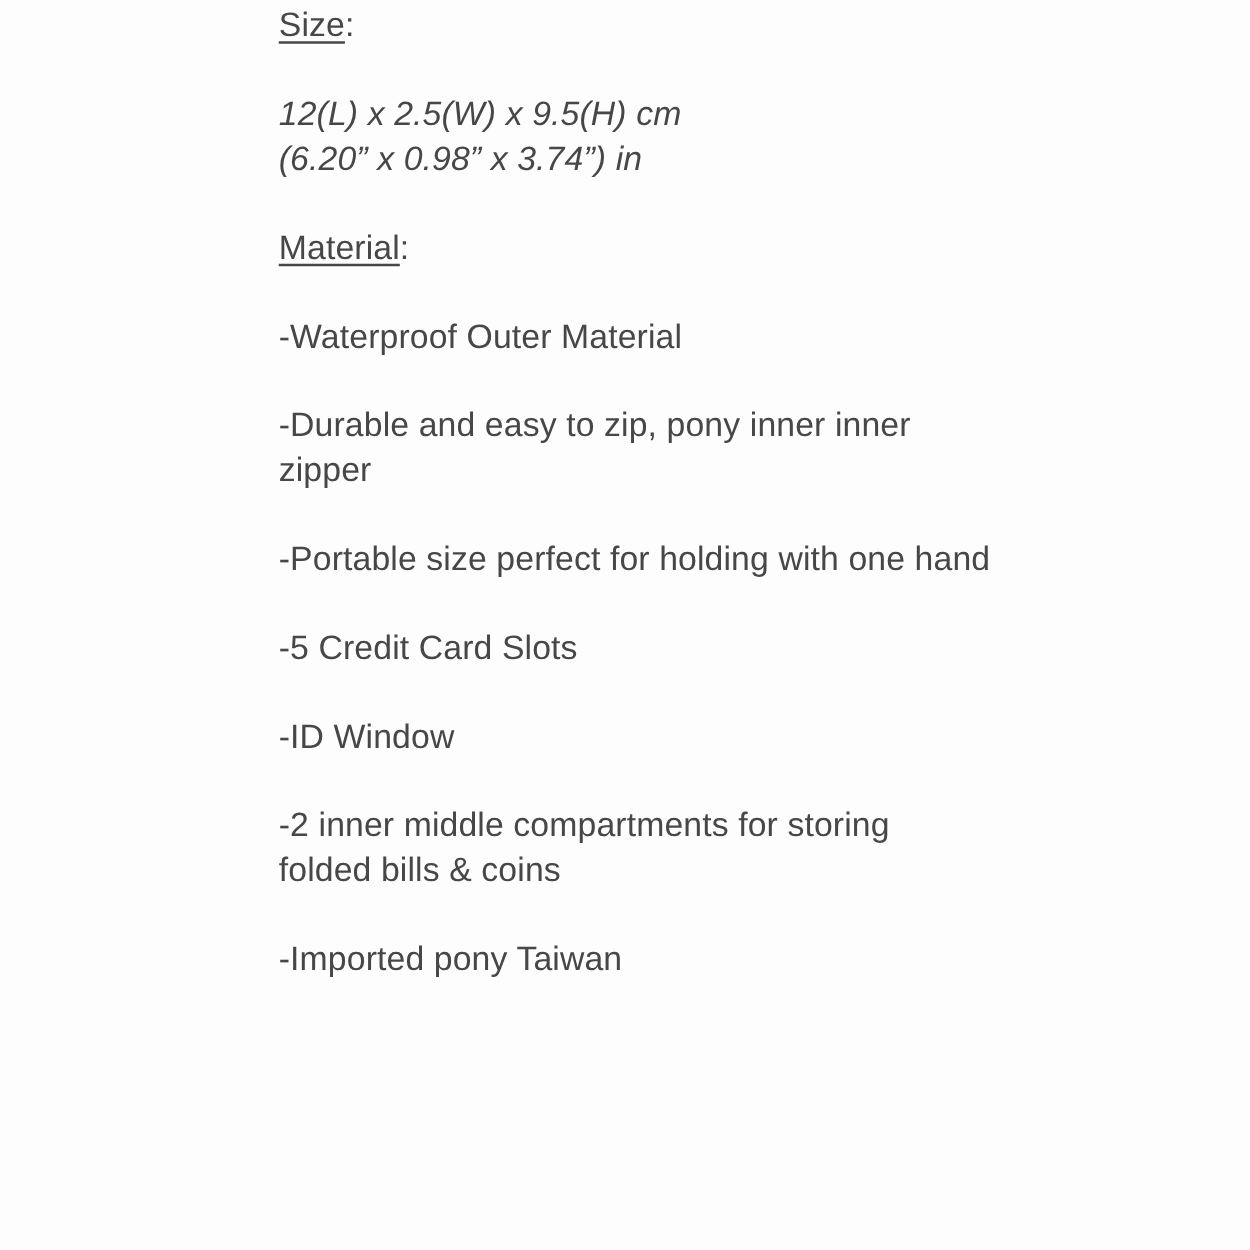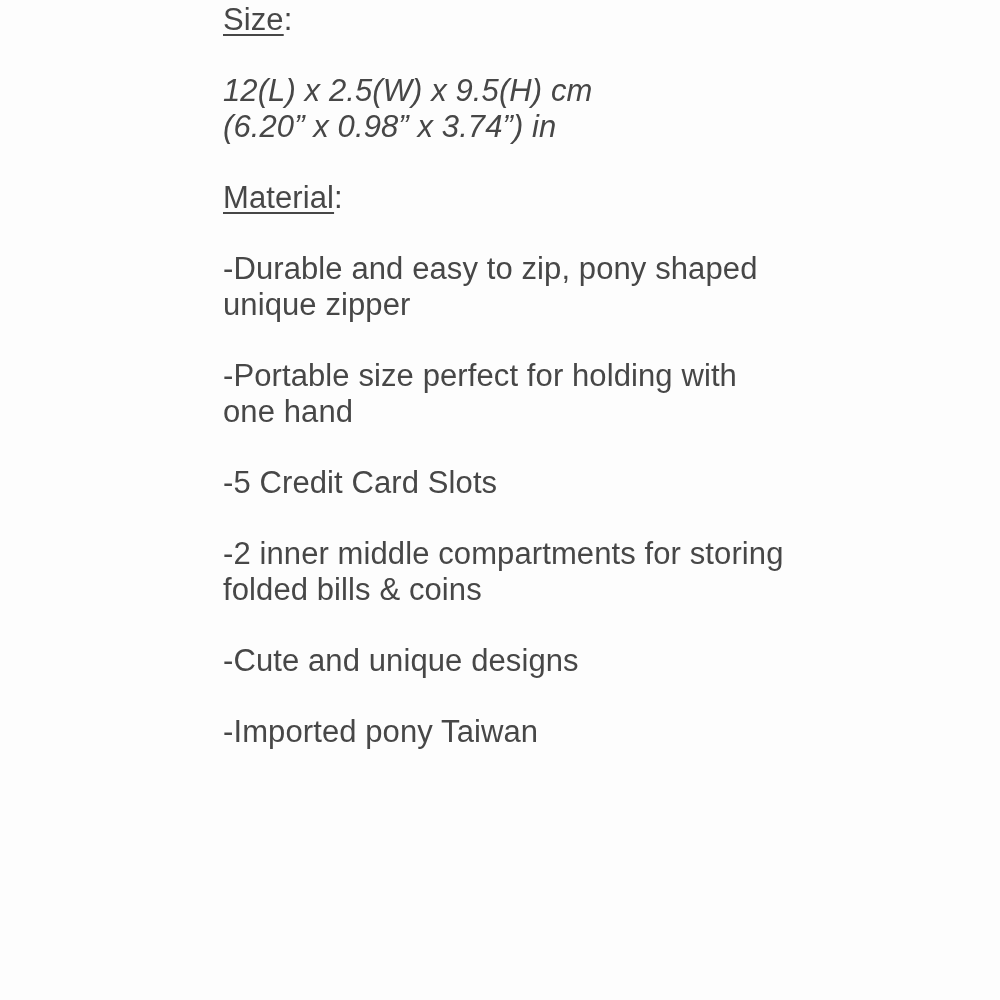--- a/index.html
+++ b/index.html
@@ -10,21 +10,21 @@
     width: 1000px;
     height: 1000px;
     background: #fdfdfd;
     font-family: "Liberation Sans", sans-serif;
     color: #474747;
     overflow: hidden;
   }
   .doc {
     padding: 2px 0 0 223px;
     width: 570px;
-    font-size: 31px;
+    font-size: 27px;
     line-height: 36px;
     letter-spacing: 0.1px;
     filter: blur(0.3px);
   }
   .para {
     margin: 0 0 35px 0;
   }
   .para:last-child {
     margin-bottom: 0;
   }
@@ -49,20 +49,21 @@
 
   <p class="para">
     <span class="block-line">12(L) x 2.5(W) x 9.5(H) cm</span>
     <span class="block-line">(6.20” x 0.98” x 3.74”) in</span>
   </p>
 
   <p class="para">
     <span class="underlined">Material</span><span>:</span>
   </p>
 
-  <p class="para">-Durable and easy to zip, pony shaped unique zipper</p>
+  <p class="para">-Waterproof Outer Material</p>
+  <p class="para">-Durable and easy to zip, pony inner inner zipper</p>
   <p class="para">-Portable size perfect for holding with one hand</p>
   <p class="para">-5 Credit Card Slots</p>
+  <p class="para">-ID Window</p>
   <p class="para">-2 inner middle compartments for storing folded bills &amp; coins</p>
-  <p class="para">-Cute and unique designs</p>
   <p class="para">-Imported pony Taiwan</p>
 
 </main>
 
 </body></html>

